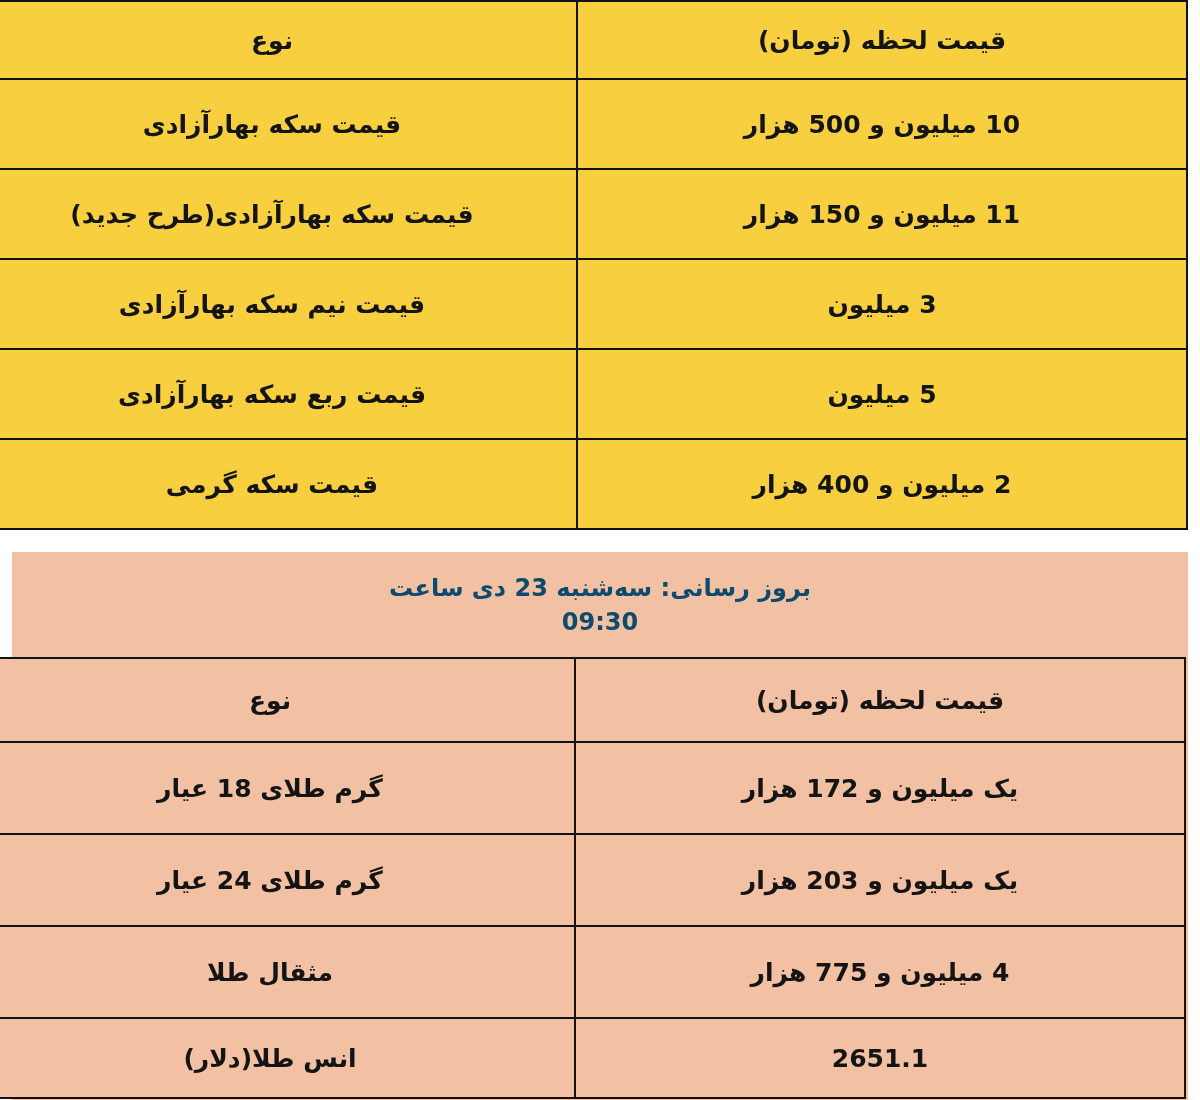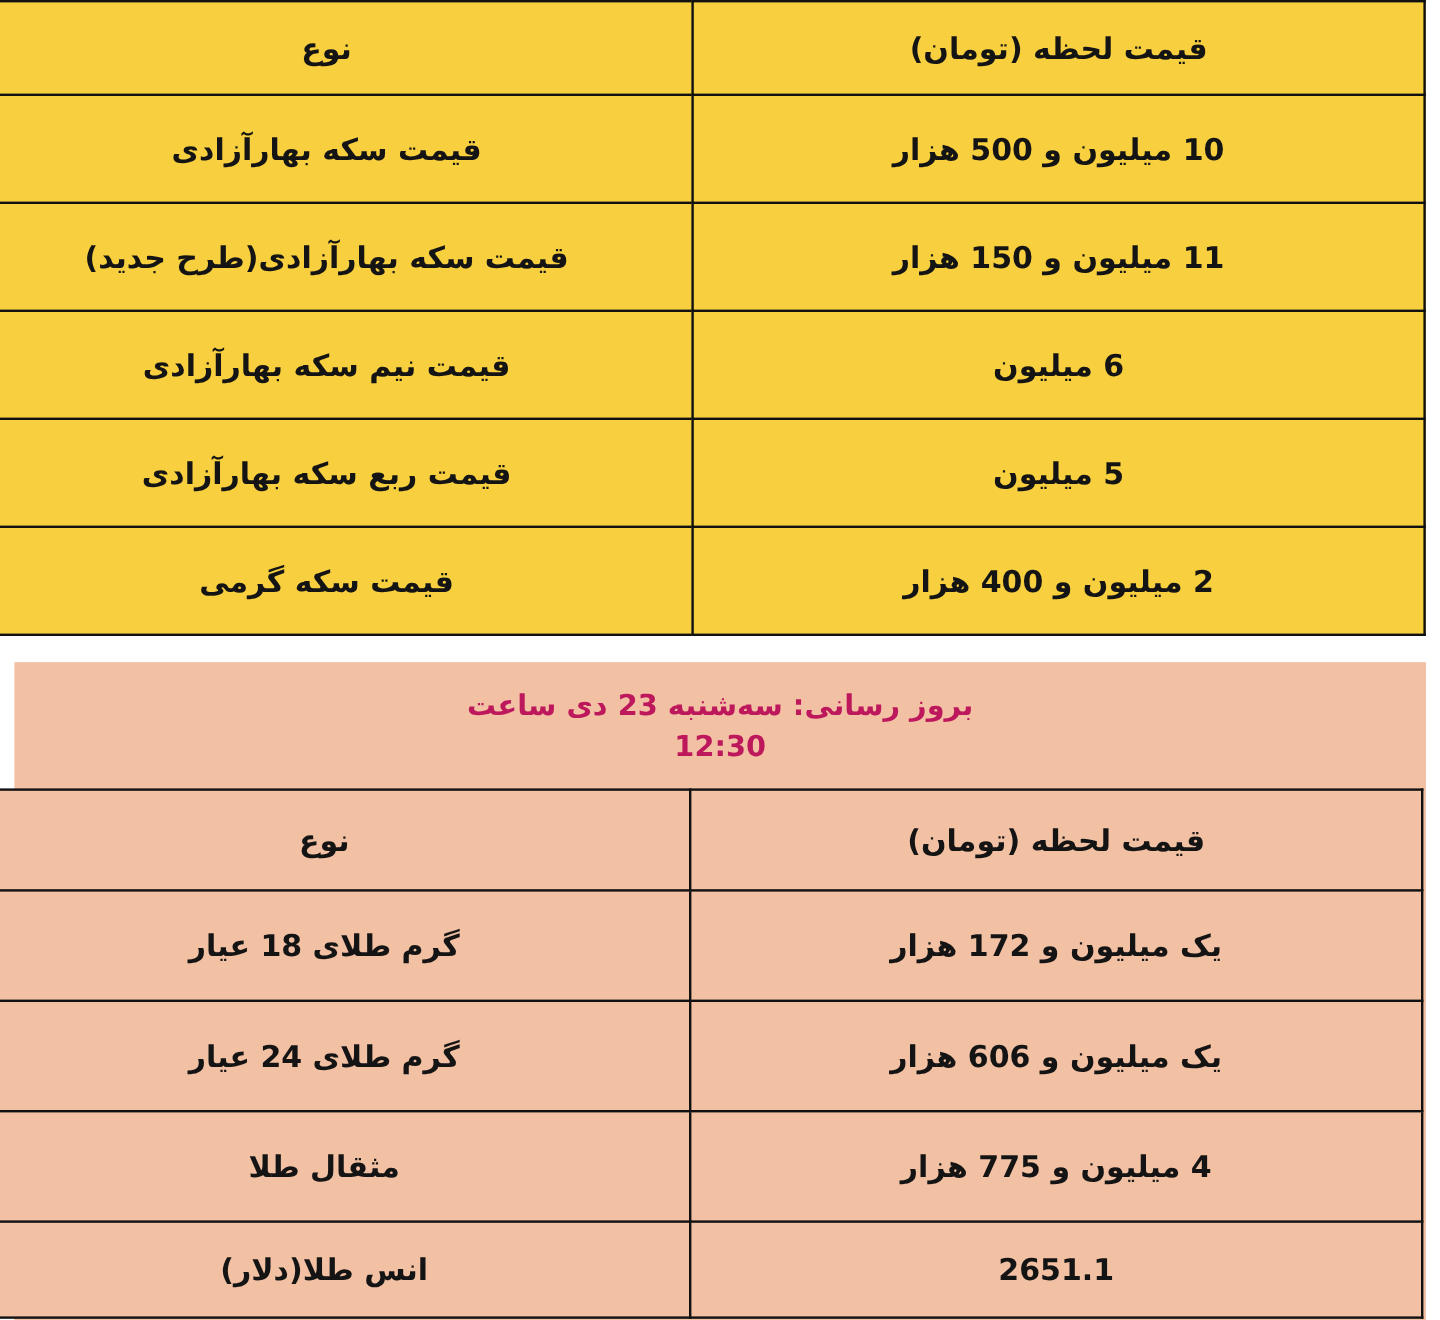--- a/index.html
+++ b/index.html
@@ -64,21 +64,21 @@
     width: 1176px;
     margin: 0 12px;
     box-sizing: border-box;
     border: 2px solid #f2c0a3;
   }
   .update-bar {
     background: #f2c0a3;
     text-align: center;
     font-size: 24px;
     font-weight: bold;
-    color: #be185d;
+    color: #0c4a6e;
     padding: 18px 0 18px 0;
     line-height: 1.4;
   }
   .update-bar .line2 { display: block; }
 
   .gold-table {
     border-collapse: collapse;
     width: 1176px;
     table-layout: fixed;
   }
@@ -111,55 +111,55 @@
       </tr>
       <tr>
         <td class="col-price">10 میلیون و 500 هزار</td>
         <td class="col-type">قیمت سکه بهارآزادی</td>
       </tr>
       <tr>
         <td class="col-price">11  میلیون و 150 هزار</td>
         <td class="col-type">قیمت سکه بهارآزادی(طرح جدید)</td>
       </tr>
       <tr>
-        <td class="col-price">6 میلیون</td>
+        <td class="col-price">3 میلیون</td>
         <td class="col-type">قیمت نیم سکه بهارآزادی</td>
       </tr>
       <tr>
         <td class="col-price">5 میلیون</td>
         <td class="col-type">قیمت ربع سکه بهارآزادی</td>
       </tr>
       <tr>
         <td class="col-price">2 میلیون و 400 هزار</td>
         <td class="col-type">قیمت سکه گرمی</td>
       </tr>
     </tbody>
   </table>
 
   <div class="gap"></div>
 
   <div class="gold-block">
 
     <div class="update-bar">
       <span>بروز رسانی: سه‌شنبه 23 دی ساعت</span>
-      <span class="line2">12:30</span>
+      <span class="line2">09:30</span>
     </div>
 
     <table class="gold-table">
       <tbody>
         <tr class="head">
           <td class="col-price">قیمت لحظه (تومان)</td>
           <td class="col-type">نوع</td>
         </tr>
         <tr>
           <td class="col-price">یک میلیون و 172  هزار</td>
           <td class="col-type">گرم طلای 18 عیار</td>
         </tr>
         <tr>
-          <td class="col-price">یک میلیون و 606  هزار</td>
+          <td class="col-price">یک میلیون و 203  هزار</td>
           <td class="col-type">گرم طلای 24 عیار</td>
         </tr>
         <tr>
           <td class="col-price">4 میلیون و 775 هزار</td>
           <td class="col-type">مثقال طلا</td>
         </tr>
         <tr class="last">
           <td class="col-price">2651.1</td>
           <td class="col-type">انس طلا(دلار)</td>
         </tr>

